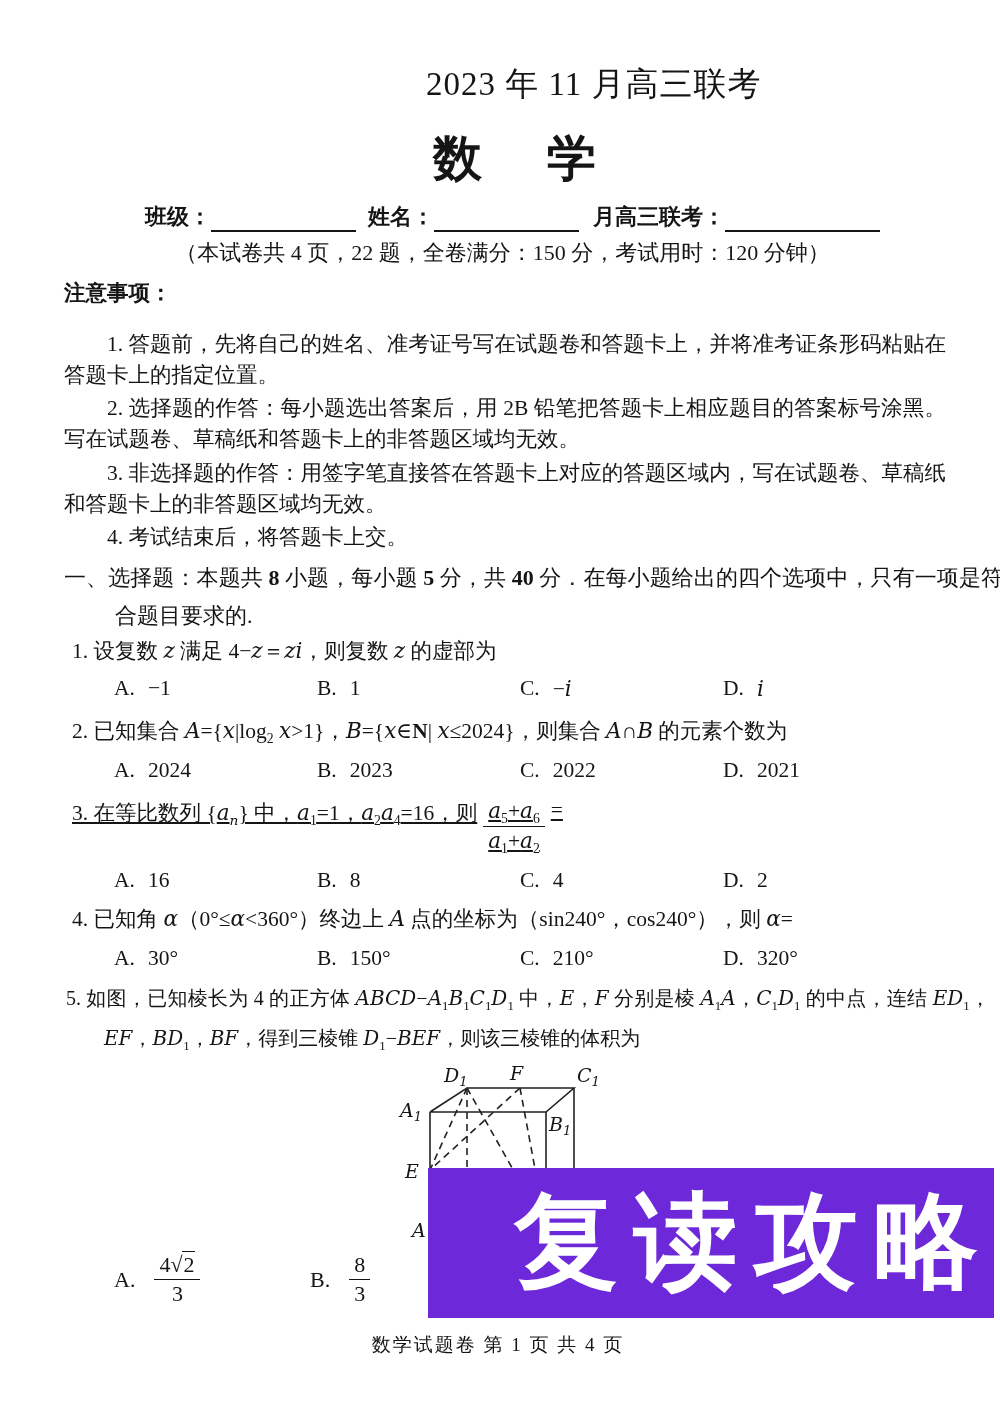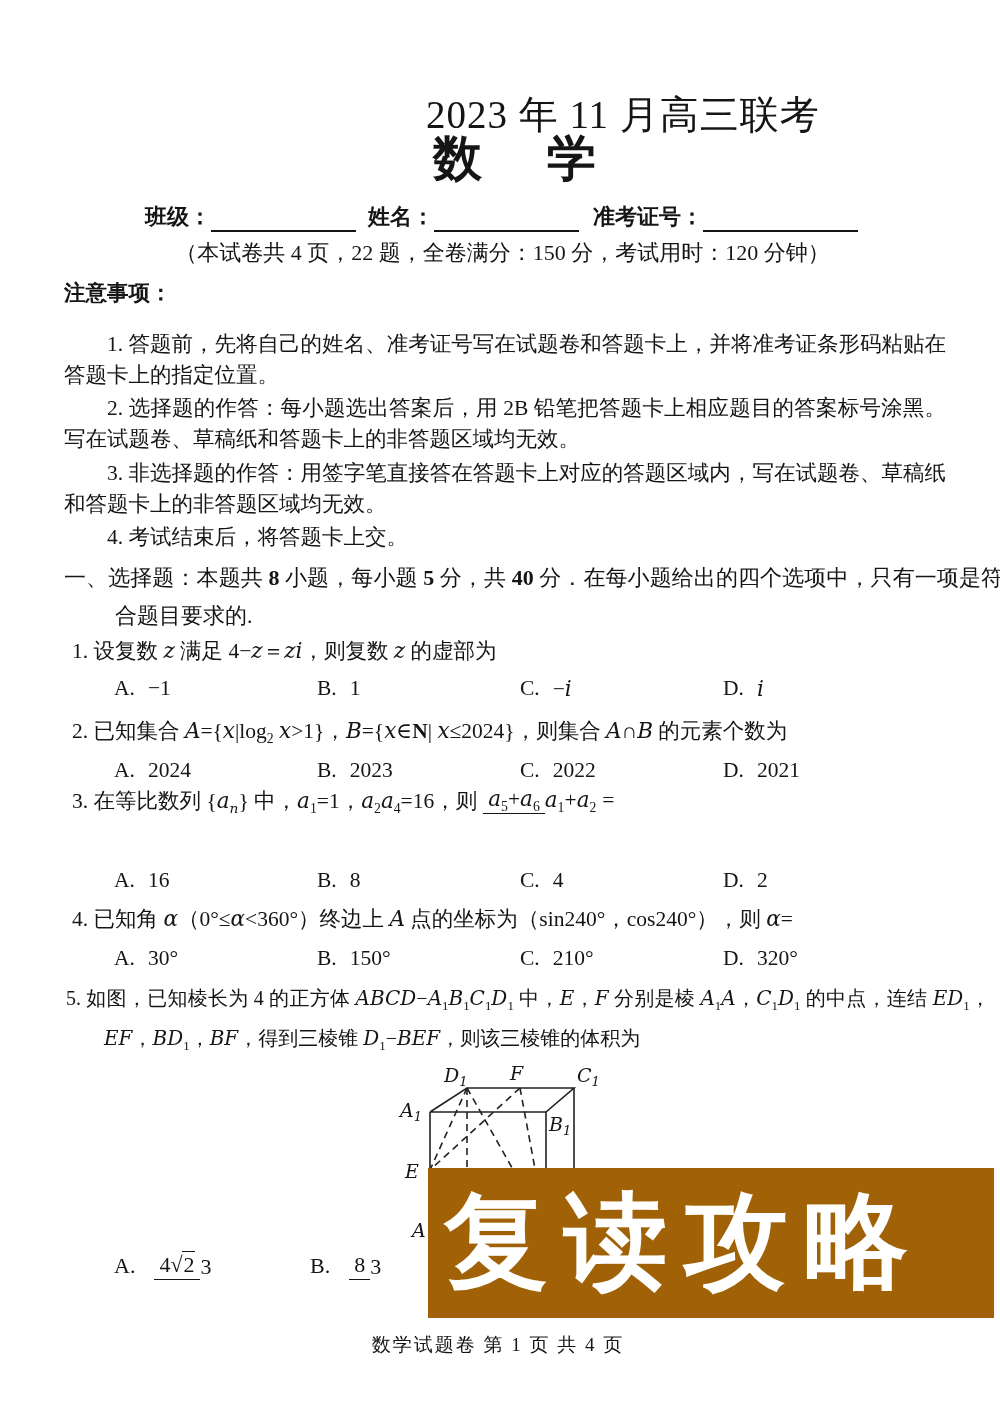--- a/index.html
+++ b/index.html
@@ -7,72 +7,72 @@
     width:1000px;height:1412px;overflow:hidden;
     background:#ffffff;color:#151515;
     font-family:"Liberation Serif","DejaVu Serif",serif;
     position:relative;
   }
   .abs{position:absolute;}
   i{font-family:"DejaVu Serif",serif;font-style:italic;}
   b{font-weight:bold;}
   sub{font-size:64%;line-height:0;}
   .rad{border-top:1.7px solid #151515;padding:0 1px;}
-  .page-title{top:88px;left:426px;font-size:39px;letter-spacing:1px;white-space:nowrap;}
+  .page-title{top:62px;left:426px;font-size:33px;letter-spacing:1px;white-space:nowrap;}
   .subject-title{top:126px;left:433px;font-size:49px;font-weight:bold;letter-spacing:8px;white-space:nowrap;
     font-family:Liberation Sans, sans-serif;}
   .info-row{top:202px;left:145px;font-size:22px;display:flex;align-items:flex-end;white-space:nowrap;}
   .info-row .lbl{font-weight:600;}
   .blank{display:inline-block;border-bottom:2px solid #151515;height:24px;}
   .blank.b1{width:145px;margin-right:12px;}
   .blank.b2{width:145px;margin-right:14px;}
   .blank.b3{width:155px;}
   .paper-note{top:238px;left:0;width:1005px;text-align:center;font-size:22px;}
   .notices-heading{top:278px;left:64px;font-size:21.5px;font-weight:bold;}
   .notice{left:64px;width:882px;font-size:21.5px;line-height:31.5px;text-indent:2em;text-align:justify;}
   .n1{top:307px;}.n2{top:371px;}.n3{top:436px;}.n4{top:501px;margin-top:21px;}
   .section-header{top:559px;left:64px;width:888px;font-size:22px;line-height:38px;
     padding-left:51px;text-indent:-51px;text-align:justify;}
   .qtext{left:72px;font-size:21.5px;white-space:nowrap;}
   .q1{top:636px;}.q2{top:716px;}.q4{top:904px;}
-  .q3row{top:769px;left:72px;height:62px;display:flex;align-items:center;font-size:21.5px;}
+  .q3row{top:798px;left:72px;height:62px;display:flex;align-items:flex-start;font-size:21.5px;text-decoration:underline;}
   .q5text{top:978px;left:66px;width:886px;font-size:20px;line-height:40px;
     padding-left:38px;text-indent:-38px;text-align:justify;}
   .opts{left:114px;display:flex;font-size:21.5px;}
   .opt{width:203px;display:flex;}
   .opt .olabel{margin-right:13px;}
   .o1{top:676px;}.o2{top:758px;}.o3{top:868px;}.o4{top:946px;}
-  .frac{display:inline-flex;flex-direction:row;align-items:center;line-height:1.2;margin:0 6px;}
+  .frac{display:inline-flex;flex-direction:column;align-items:center;line-height:1.2;margin:0 6px;}
   .frac .num{border-bottom:1.7px solid #151515;padding:0 5px 1px;}
   .frac .den{padding-top:1px;}
   .q5opts{top:1252px;left:114px;display:flex;font-size:22px;}
   .q5opts .opt{width:196px;align-items:center;}
   .cube-figure{top:1056px;left:393px;z-index:1;}
   .cube-figure text{font-size:19px;font-style:italic;font-family:"DejaVu Serif",serif;fill:#151515;}
   .cube-figure .svgsub{font-size:13px;}
   .solid-edge{stroke:#222;stroke-width:1.6;fill:none;}
   .dashed-edge{stroke:#222;stroke-width:1.6;fill:none;stroke-dasharray:7 5;}
-  .promo-banner{top:1168px;left:428px;width:566px;height:150px;background:#a16207;z-index:10;
-    display:flex;align-items:center;justify-content:flex-start;}
+  .promo-banner{top:1168px;left:428px;width:566px;height:150px;background:#6d28d9;z-index:10;
+    display:flex;align-items:center;justify-content:flex-end;}
   .promo-banner-text{color:#ffffff;font-size:104px;font-weight:900;letter-spacing:16px;
     font-family:"DejaVu Sans","Liberation Sans",sans-serif;white-space:nowrap;text-indent:16px;}
   .page-footer{top:1332px;left:0;width:996px;text-align:center;font-size:19px;letter-spacing:2px;}
 </style>
 </head>
 <body>
 
 <div class="abs page-title">2023 年 11 月高三联考</div>
 <div class="abs subject-title">数　学</div>
 
 <div class="abs info-row">
   <span class="lbl">班级：</span>
   <span class="blank b1"></span>
   <span class="lbl">姓名：</span>
   <span class="blank b2"></span>
-  <span class="lbl">准考证号：</span>
+  <span class="lbl">月高三联考：</span>
   <span class="blank b3"></span>
 </div>
 
 <div class="abs paper-note">（本试卷共 4 页，22 题，全卷满分：150 分，考试用时：120 分钟）</div>
 
 <div class="abs notices-heading">注意事项：</div>
 <p class="abs notice n1">1. 答题前，先将自己的姓名、准考证号写在试题卷和答题卡上，并将准考证条形码粘贴在答题卡上的指定位置。</p>
 <p class="abs notice n2">2. 选择题的作答：每小题选出答案后，用 2B 铅笔把答题卡上相应题目的答案标号涂黑。写在试题卷、草稿纸和答题卡上的非答题区域均无效。</p>
 <p class="abs notice n3">3. 非选择题的作答：用签字笔直接答在答题卡上对应的答题区域内，写在试题卷、草稿纸和答题卡上的非答题区域均无效。</p>
 <p class="abs notice n4">4. 考试结束后，将答题卡上交。</p>

